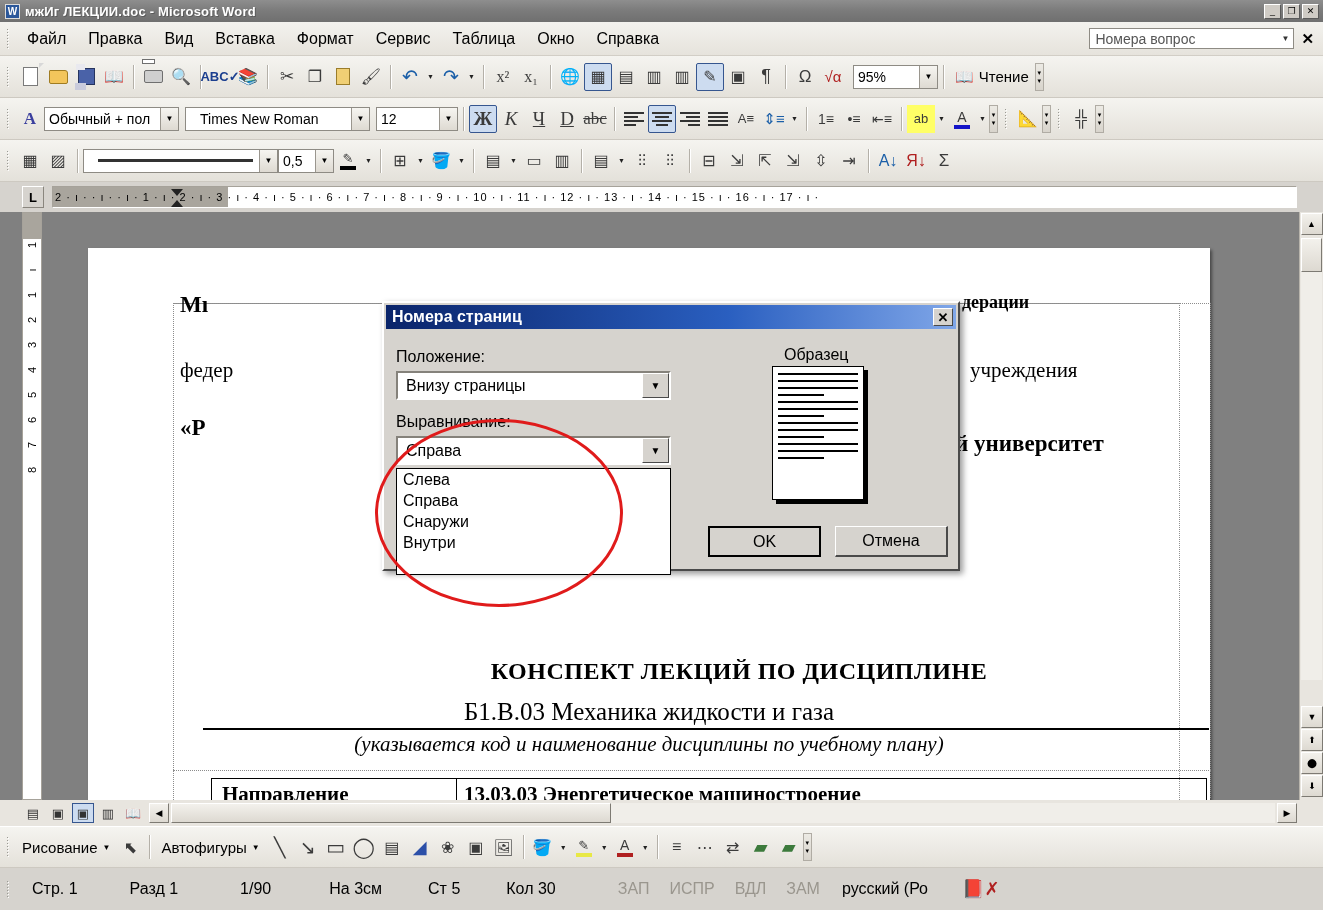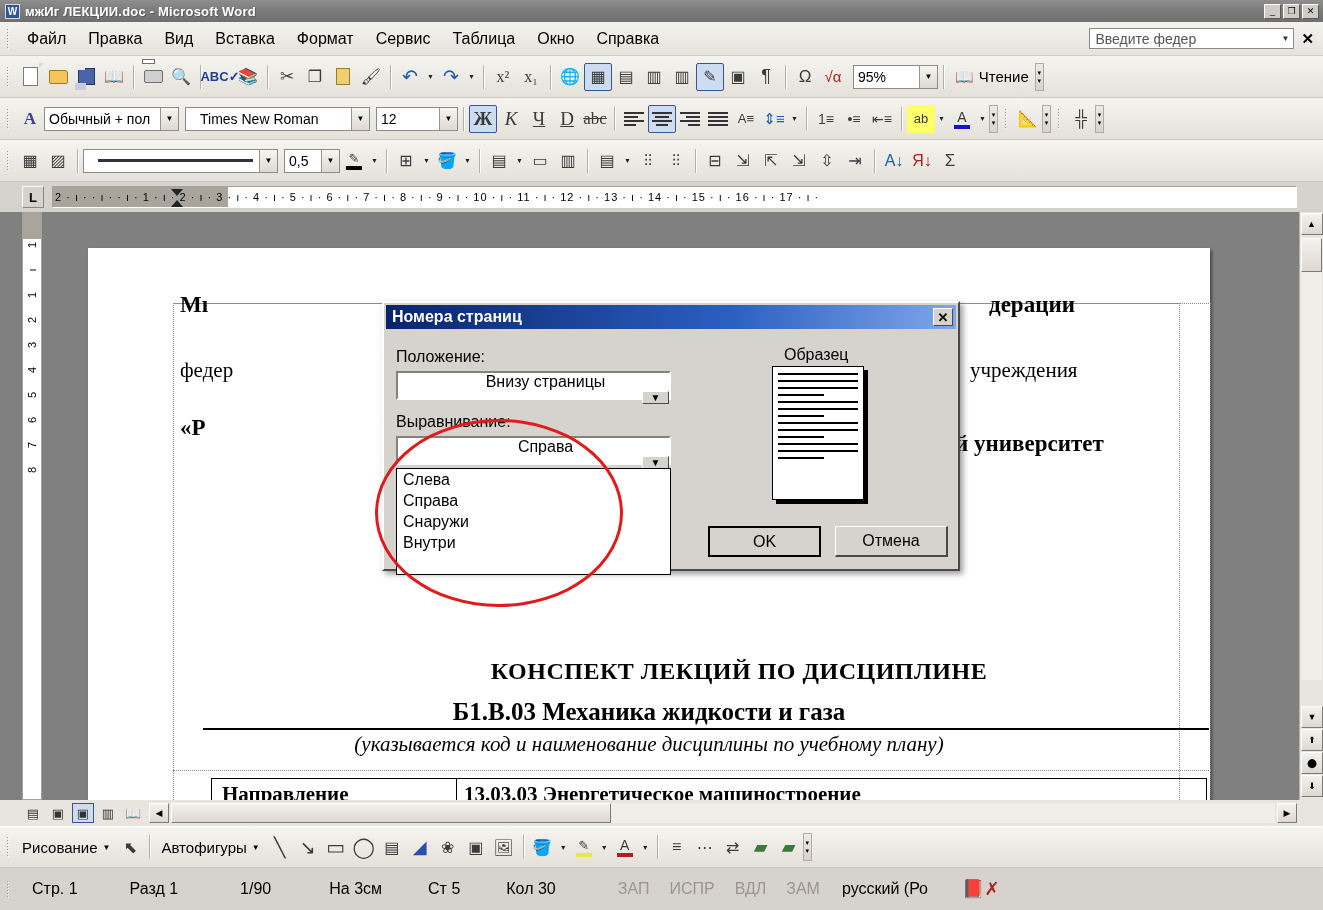--- a/index.html
+++ b/index.html
@@ -154,32 +154,32 @@
   }
   .textframe {
     position:absolute; left:85px; top:55px; right:30px; bottom:0;
     border:1px dotted #909090; border-bottom:none;
   }
   .doc-line {
     font-family:"Liberation Serif", serif; font-weight:bold; color:#000;
     text-align:center; white-space:nowrap;
   }
   .dl1 { position:absolute; left:180px; top:292px; font-size:23px; }
-  .dl1r { position:absolute; left:962px; top:292px; font-size:23px;margin-left:27px; }
+  .dl1r { position:absolute; left:962px; top:292px; font-size:18px; }
   .dl2 { position:absolute; left:180px; top:358px; font-size:21px; font-weight:normal; }
   .dl2r { position:absolute; left:970px; top:358px; font-size:21px; font-weight:normal; }
   .dl3 { position:absolute; left:180px; top:415px; font-size:23px; }
   .dl3r { position:absolute; left:955px; top:415px; font-size:23px;margin-top:16px; }
   .dl-title {
     position:absolute; left:88px; top:658px; width:1302px; text-align:center;
     font-family:"Liberation Serif", serif; font-weight:bold; font-size:24px; letter-spacing:.5px;
   }
   .dl-sub {
     position:absolute; left:88px; top:698px; width:1122px; text-align:center;
-    font-family:"Liberation Serif", serif; font-weight:bold; font-size:25px;
+    font-family:"Liberation Serif", serif; font-weight:normal; font-size:25px;
   }
   .hrule { position:absolute; left:203px; top:728px; width:1006px; height:2px; background:#000; }
   .dl-it {
     position:absolute; left:88px; top:732px; width:1122px; text-align:center;
     font-family:"Liberation Serif", serif; font-style:italic; font-size:21px;
   }
   .tbl-box { position:absolute; left:211px; top:778px; width:996px; height:40px; border:1px solid #000; border-bottom:none; }
   .tbl-c1 { position:absolute; left:0; top:0; width:245px; height:100%; border-right:1px solid #000;
             font-family:"Liberation Serif",serif; font-weight:bold; font-size:21px; padding:3px 0 0 10px; }
   .tbl-c2 { position:absolute; left:252px; top:0; font-family:"Liberation Serif",serif; font-weight:bold; font-size:21px; padding-top:3px; }
@@ -241,21 +241,21 @@
   .dlg-x {
     margin-left:auto; margin-right:3px; width:20px; height:18px; background:#d6d3ce; color:#000;
     border-top:1px solid #fff;border-left:1px solid #fff;border-right:1px solid #4a4a4a;border-bottom:1px solid #4a4a4a;
     font-size:13px; font-weight:bold; display:flex; align-items:center; justify-content:center;
   }
   .dlg-label { position:absolute; font-size:16px; color:#000; }
   .dlg-combo {
     position:absolute; height:29px; background:#fff;
     border-top:2px solid #85827b; border-left:2px solid #85827b;
     border-right:2px solid #fff; border-bottom:2px solid #fff;
-    display:flex; align-items:center; font-size:16px; padding-left:24px;flex-direction:column;
+    display:flex; align-items:center; font-size:16px; padding-left:8px;
   }
   .dlg-combo .arw {
     margin-left:auto; width:27px; height:25px; margin-right:0;
     background:#d6d3ce;
     border-top:1px solid #fff;border-left:1px solid #fff;border-right:1px solid #4a4a4a;border-bottom:1px solid #4a4a4a;
     display:flex; align-items:center; justify-content:center; font-size:10px;
   }
   .dlg-list {
     position:absolute; background:#fff;
     border:1px solid #000; font-size:16px; overflow:hidden;
@@ -301,21 +301,21 @@
     <div class="menu-item">Файл</div>
     <div class="menu-item">Правка</div>
     <div class="menu-item">Вид</div>
     <div class="menu-item">Вставка</div>
     <div class="menu-item">Формат</div>
     <div class="menu-item">Сервис</div>
     <div class="menu-item">Таблица</div>
     <div class="menu-item">Окно</div>
     <div class="menu-item">Справка</div>
     <div class="askbox">
-      <span>Введите федер</span>
+      <span>Номера вопрос</span>
       <span class="askarrow">▼</span>
     </div>
     <div class="menu-close">✕</div>
   </div>
 
   <div class="toolbar tb1">
     <div class="grip"></div>
     <div class="ico">
         <span class="pg">
           <span class="pgfold"></span>
@@ -460,21 +460,21 @@
 
   <div class="toolbar tb3">
     <div class="grip"></div>
     <div class="ico">▦</div>
     <div class="ico">▨</div>
     <div class="sep"></div>
     <div class="combo combo-line">
       <span style="display:block;width:155px;height:3px;background:#333;margin-left:10px;"></span>
       <span class="arw">▼</span>
     </div>
-    <div class="combo combo-lw" style="margin-left:6px;">
+    <div class="combo combo-lw" style="">
       <span>0,5</span>
       <span class="arw">▼</span>
     </div>
     <div class="ico" style="flex-direction:column;font-size:13px;">✎<span style="width:16px;height:4px;background:#000;display:block;"></span></div>
     <div class="caret">▼</div>
     <div class="sep"></div>
     <div class="ico">⊞</div>
     <div class="caret">▼</div>
     <div class="ico">🪣</div>
     <div class="caret">▼</div>

